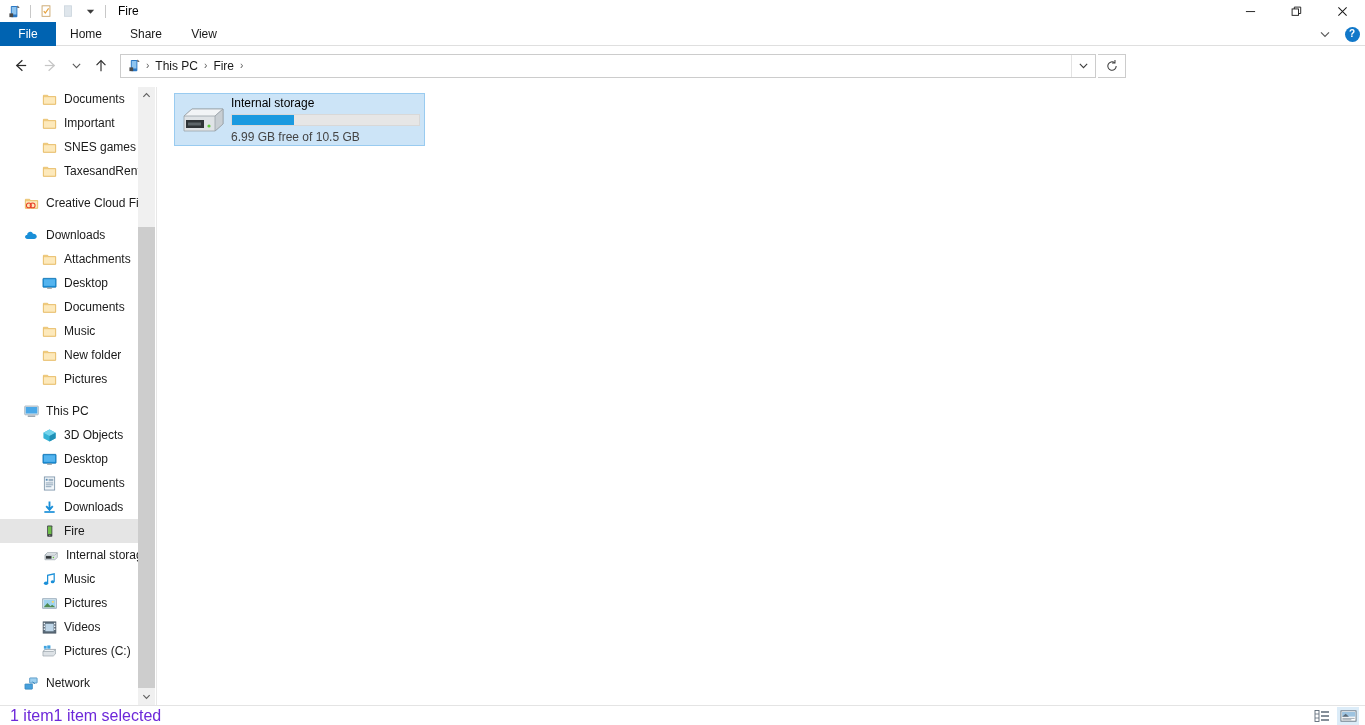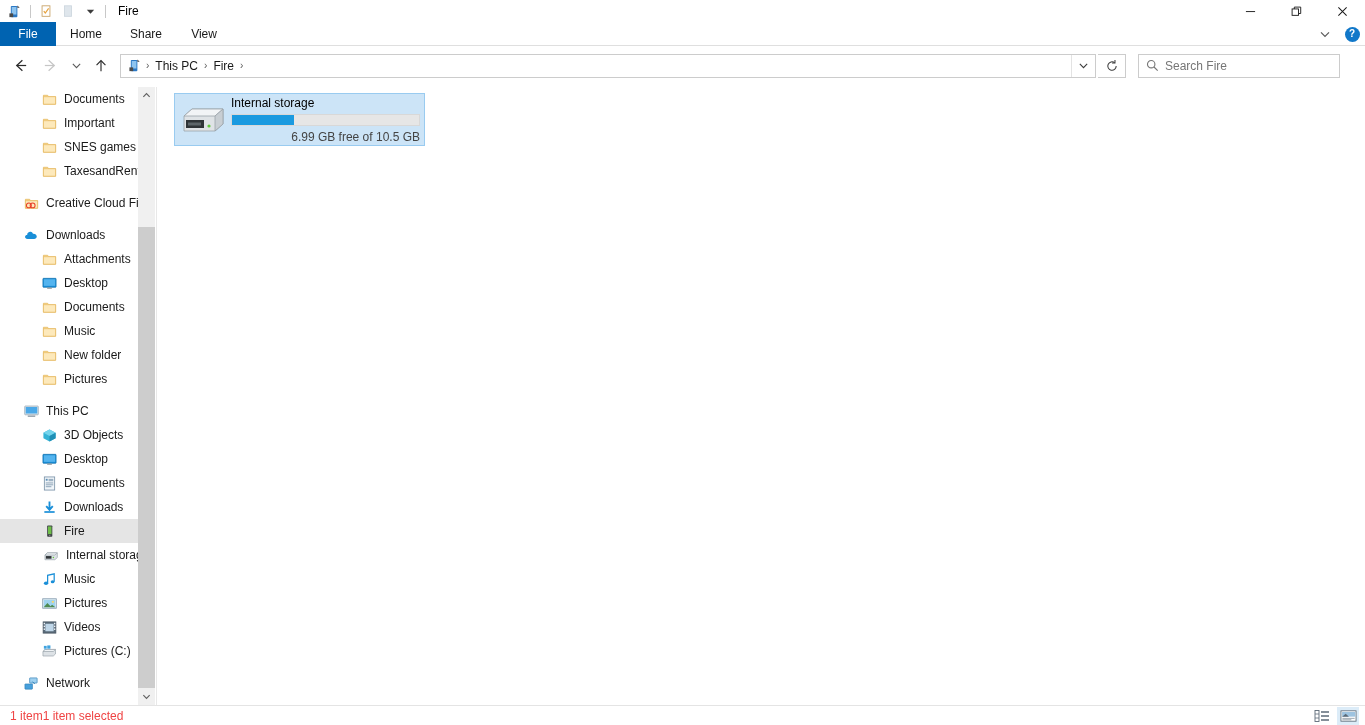--- a/index.html
+++ b/index.html
@@ -166,29 +166,29 @@
     width: 56px; min-width: 56px; height: 48px;
     display: flex; align-items: center; justify-content: center;
   }
   .tile-body { flex: 1; padding-right: 6px; }
   .tile-title { font-size: 12px; color: #000; line-height: 15px; margin-bottom: 3px; }
   .progress {
     width: 189px; height: 12px; background: #e6e6e6; border: 1px solid #d8d8d8;
     margin-bottom: 4px; position: relative;
   }
   .progress-fill { position: absolute; left: 0; top: 0; bottom: 0; background: #1a9ae0; }
-  .tile-sub { font-size: 12px; color: #444; line-height: 14px; text-align: right; }
+  .tile-sub { font-size: 12px; color: #444; line-height: 14px; }
 
   
   .statusbar {
     position: absolute; left: 0; bottom: 0; width: 1365px; height: 20px;
     background: #ffffff; border-top: 1px solid #e4e4e4;
     display: flex; align-items: center;
   }
-  .status-text { font-size: 12px; color: #ef4444; }
+  .status-text { font-size: 16px; color: #6d28d9; }
   .st-count { margin-left: 10px; }
   .st-sel { }
   .view-btns {
     position: absolute; right: 6px; top: 0; height: 20px;
     display: flex; align-items: center; gap: 4px;
   }
   .vbtn {
     width: 22px; height: 19px; display: flex; align-items: center; justify-content: center;
   }
   .vbtn.active { background: #dcecf8; }
@@ -313,29 +313,20 @@
     </div>
   </div>
 
   <div class="refresh-btn">
     <svg width="14" height="14" viewBox="0 0 16 16">
       <path d="M12.8 8 A4.8 4.8 0 1 1 11 4.3" fill="none" stroke="#3c3c3c" stroke-width="1.2"></path>
       <path d="M11.4 1.2 V4.6 H8" fill="none" stroke="#3c3c3c" stroke-width="1.2"></path>
     </svg>
   </div>
 
-  <div class="searchbox">
-    <span class="search-ico">
-      <svg width="13" height="13" viewBox="0 0 14 14">
-        <circle cx="5.6" cy="5.6" r="4" fill="none" stroke="#767676" stroke-width="1.2"></circle>
-        <path d="M8.6 8.6 L12.6 12.6" stroke="#767676" stroke-width="1.2" fill="none"></path>
-      </svg>
-    </span>
-    <span class="search-ph">Search Fire</span>
-  </div>
 </div>
 
 <div class="sidebar">
   <div class="nav-list" id="nav-list">
       <div class="nav-item lvl1">
         <span class="nav-ico">
           <svg width="15" height="15" viewBox="0 0 16 16">
             <path d="M1.5 3.5 H6 L7.2 5 H14.5 V13 H1.5 Z" fill="#fbdf9c" stroke="#e3b65a" stroke-width="0.8"></path>
             <path d="M1.5 5 H14.5 V13 H1.5 Z" fill="#fde9bb" stroke="#e3b65a" stroke-width="0.7"></path>
           </svg>

